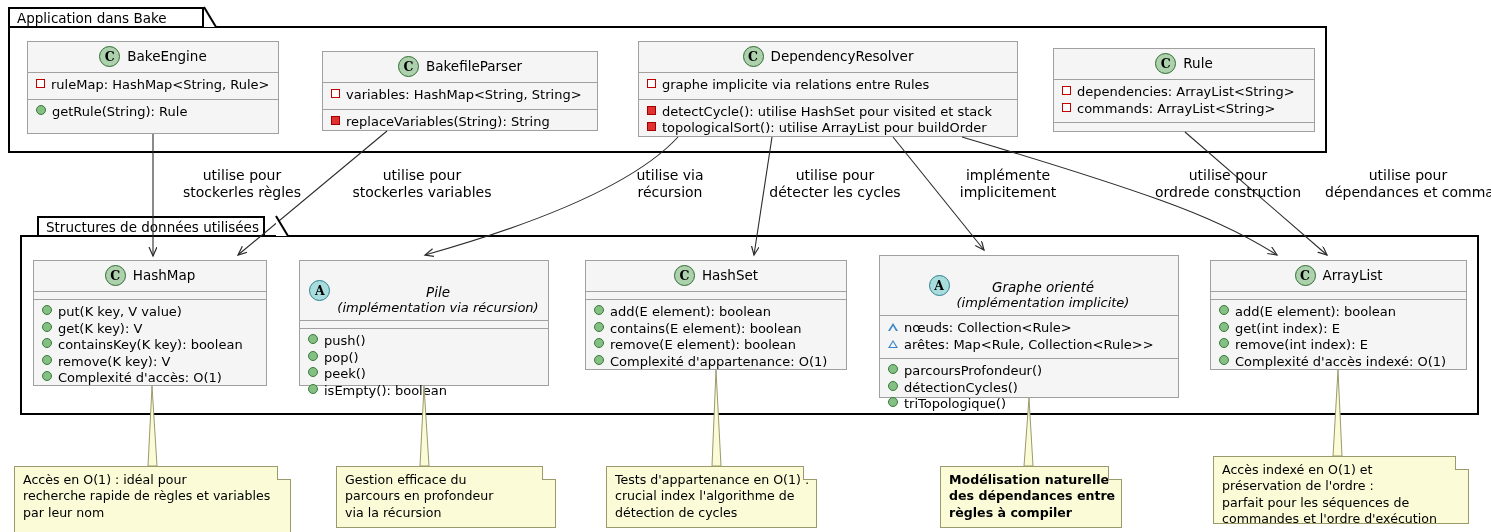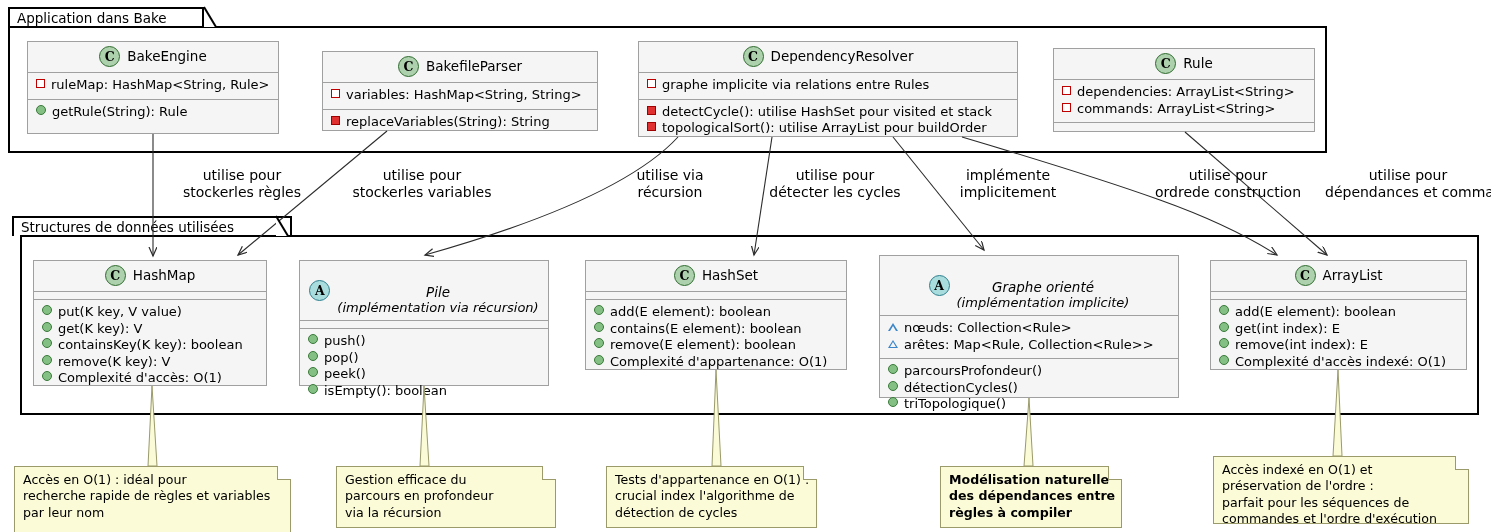--- a/index.html
+++ b/index.html
@@ -151,21 +151,21 @@
         <span>dependencies: ArrayList&lt;String&gt;</span>
       </div>
       <div class="crow">
         <span class="vis privfield"></span>
         <span>commands: ArrayList&lt;String&gt;</span>
       </div>
     </div>
     <div class="csec empty"></div>
   </div>
 
-  <div class="pkg-tab" style="left:12px;top:216px;width:280px;height:20px;">
+  <div class="pkg-tab" style="left:37px;top:216px;width:228px;height:20px;">
     <span>Structures de données utilisées</span>
   </div>
   <div class="package" style="left:20px;top:235px;width:1459px;height:180px;"></div>
   <svg class="wires" style="z-index:3;">
     <path d="M276,216 L288,236 L276,236 Z" fill="#ffffff" stroke="none"></path>
     <path d="M276,216 L288,236" stroke="#000" stroke-width="2" fill="none"></path>
   </svg>
 
   <div class="cbox" style="left:33px;top:260px;width:234px;height:126px;">
     <div class="chead">

